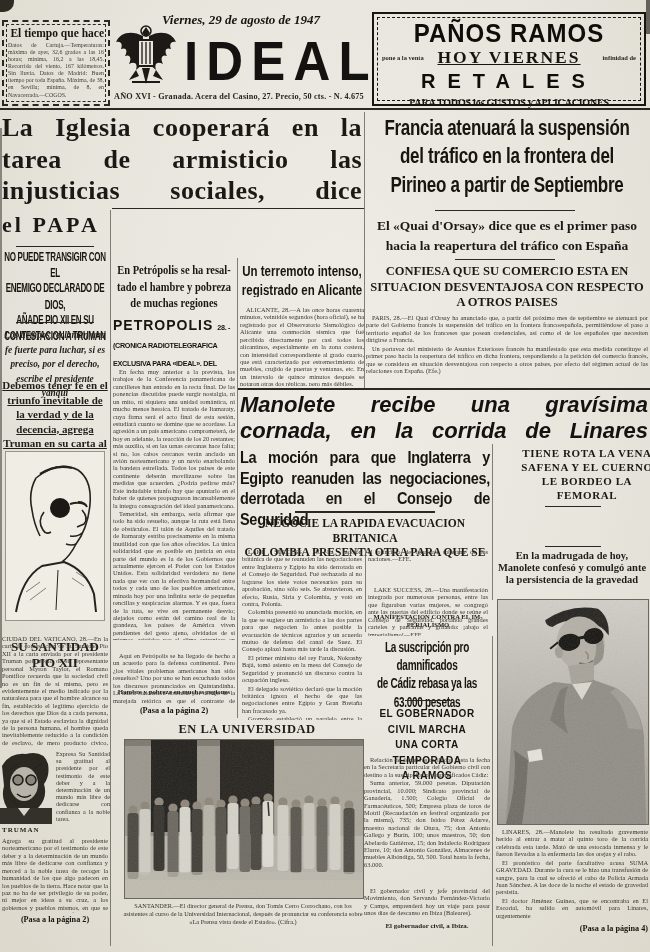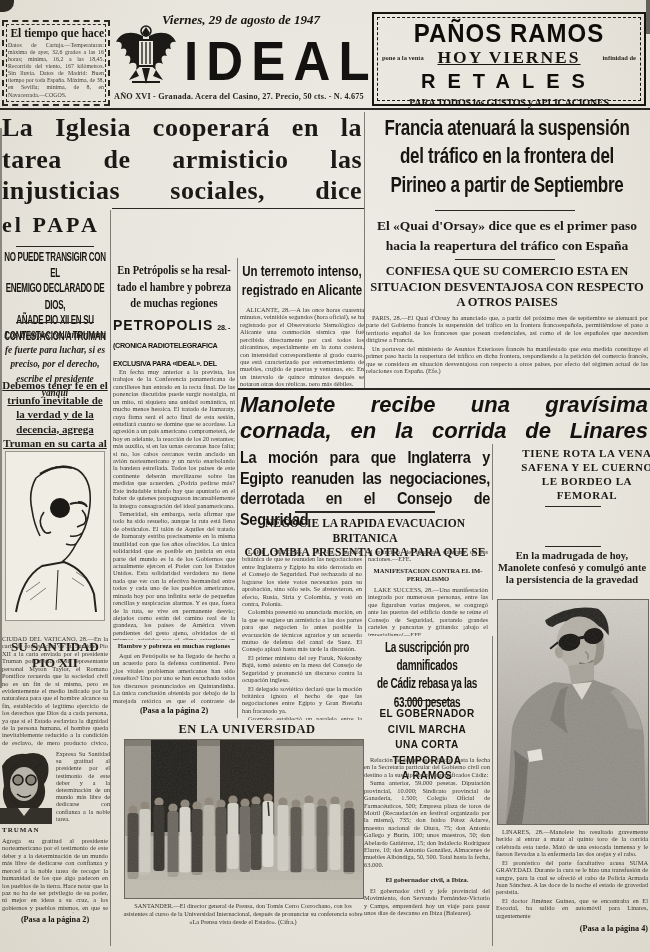--- a/index.html
+++ b/index.html
@@ -16,21 +16,21 @@
   .ctr p { text-align:center; }
   .goth { font-family:"Liberation Sans", sans-serif; font-weight:700; letter-spacing:-0.3px; color:#17150f; }
   .srf  { font-weight:700; color:#1b1915; }
   .tiny { font-size:6.4px; line-height:1.16; text-align:justify; color:#39362f; overflow:hidden; }
   .tiny p { text-indent:6px; margin:0 0 1px 0; }
   .cnd  { transform-origin:50% 0; display:block; }
   .vr { position:absolute; width:1px; background:#5d5850; opacity:.75; }
   .hrl { position:absolute; height:1.5px; background:#2b2823; }
   .dv { position:absolute; height:0; border-top:1.6px solid #2b2823; }
   .dv:before, .dv:after { content:""; }
-  .xhead { font-weight:700; text-align:center; color:#211f1a; }
+  .xhead { font-weight:700; text-align:center; color:#211f1a;margin-top:46px; }
   .jump { font-weight:700; font-size:8.2px; color:#17150f; }
   .capt { font-weight:700; text-align:center; color:#201d18; }
   .photo-frame { outline:1px solid #6b675f; background:#b8b4aa; }
   svg { display:block; }
   
   #weather-box { border:2px dashed #2b2822; outline:1px dashed #2b2822; outline-offset:-5px; padding:5px 4px 2px; }
   #weather-title { font-weight:700; font-size:11.5px; text-align:right; margin-bottom:3px; color:#17150f; }
   #weather-body { font-size:5.9px; line-height:1.2; text-align:justify; color:#413d35; overflow:hidden; height:56px; }
   #ideal-logo { font-family:"Liberation Sans",sans-serif; font-weight:700; font-size:50px; letter-spacing:8px;
                 color:#141210; transform:scale(1.02,1.12); transform-origin:left top; }

